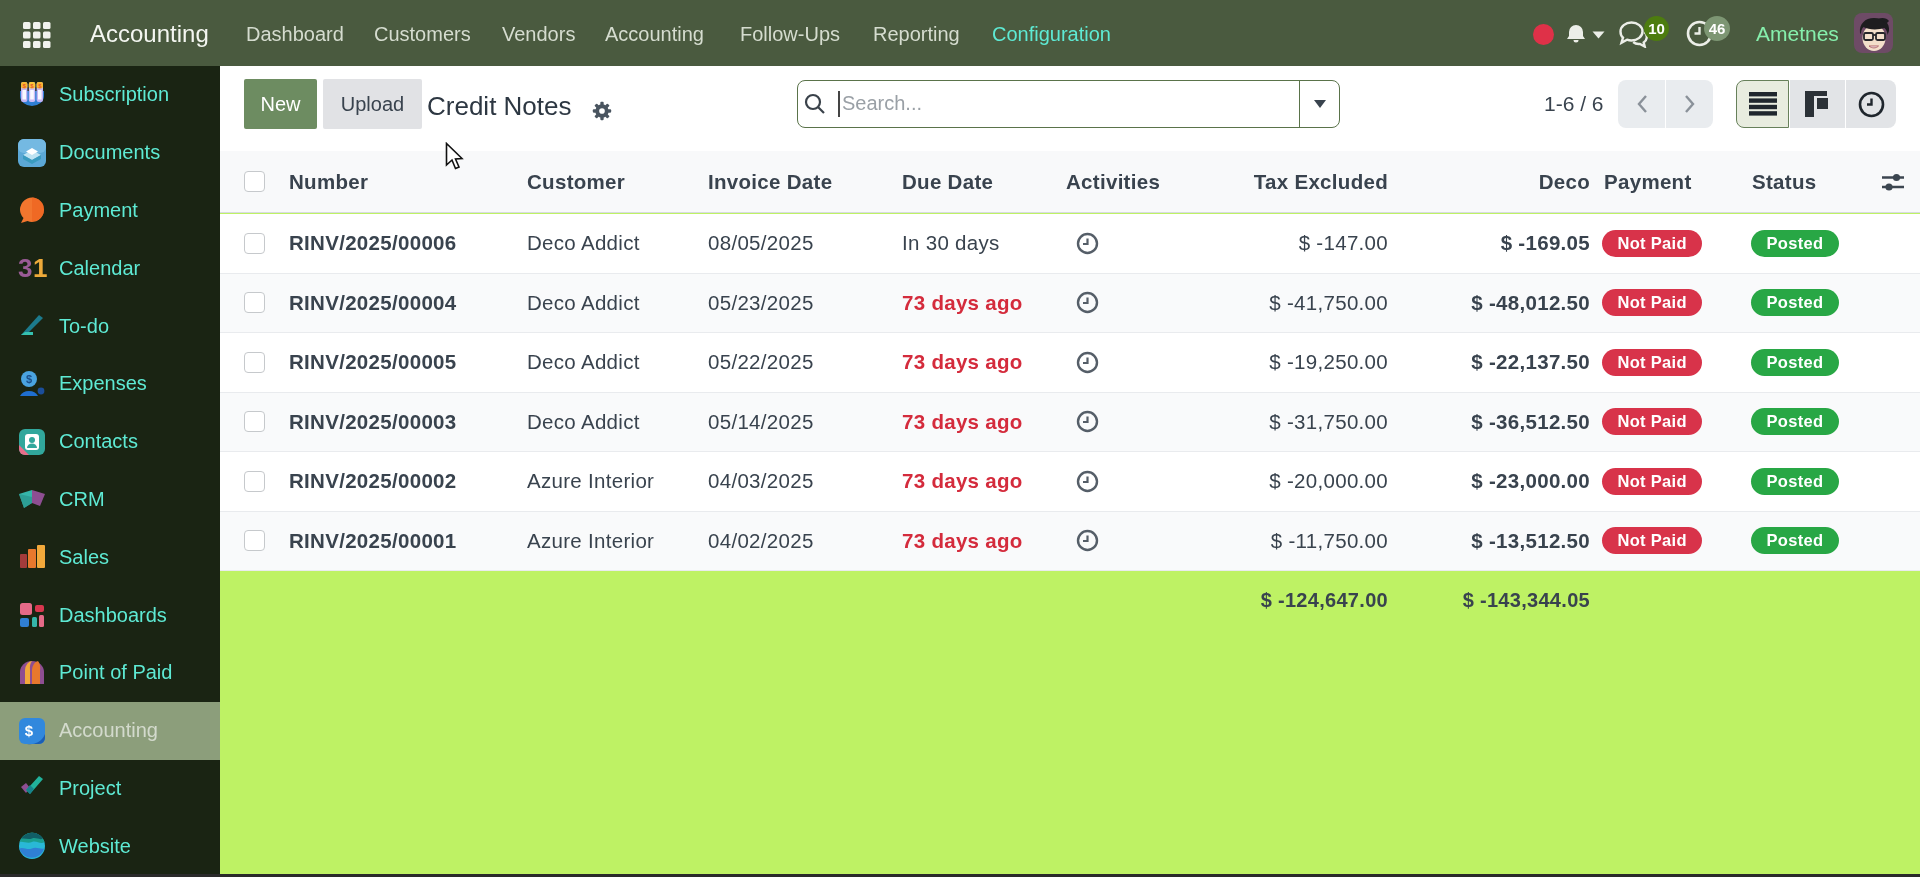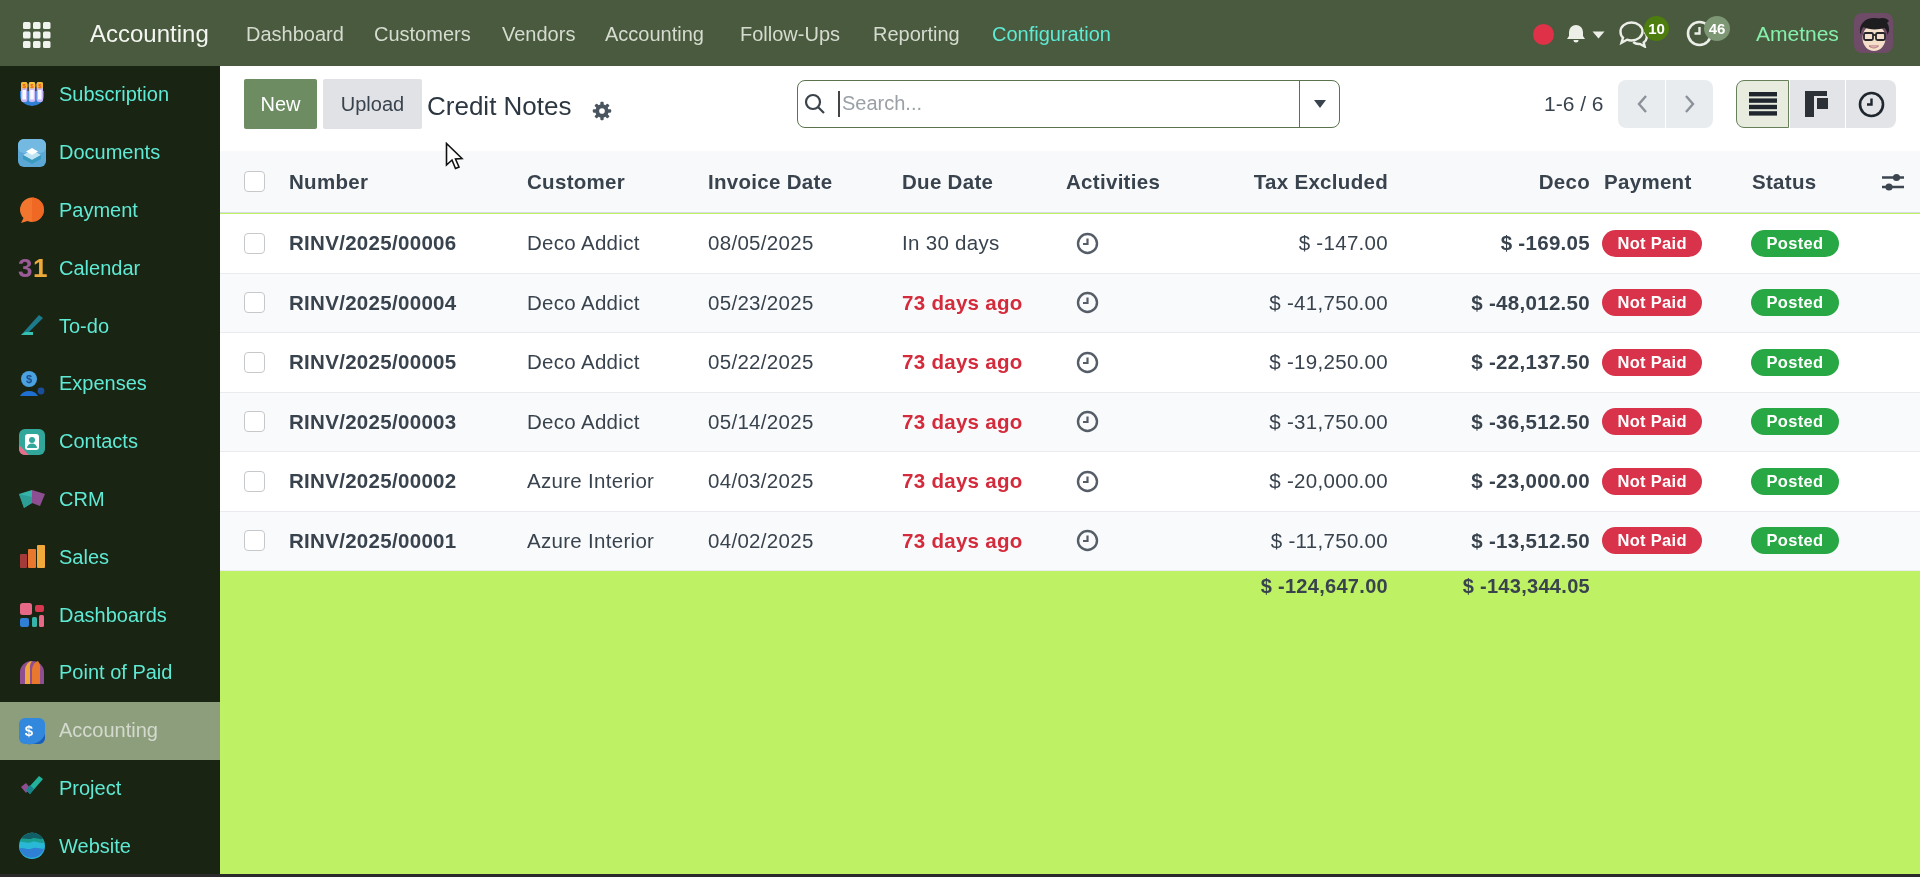--- a/index.html
+++ b/index.html
@@ -25,21 +25,21 @@
 .c8{width:149px;flex:none;display:flex;align-items:center}
 .c9{width:131px;flex:none;display:flex;align-items:center}
 .c10{width:42px;flex:none;display:flex;align-items:center}
 .cb{width:21px;height:21px;border:1px solid #c6c9cc;border-radius:4px;background:#fff;margin-left:24px}
 .pill{height:27px;border-radius:14px;color:#fff;font-size:16.5px;font-weight:bold;display:flex;align-items:center;padding:0 15.5px;margin-left:4px}
 .thead{position:absolute;left:0;top:85px;width:1700px;height:62px;background:#f8f9fa;border-bottom:1px solid #d8dbe0;font-weight:bold}
 .rows{position:absolute;left:0;top:148px;width:1700px}
 .row{height:59.5px;background:#fff;border-bottom:1px solid #e9ebee}
 .row.alt{background:#f9fafb}
 .rnum{font-weight:bold}
-.tfoot{position:absolute;left:0;top:492px;width:1370px;height:56px;font-weight:bold;font-size:20px}
+.tfoot{position:absolute;left:0;top:506px;width:1370px;height:56px;font-weight:bold;font-size:20px}
 </style></head><body>
 
 <div class="topbar">
 <svg class="abs" style="left:23px;top:22px" width="28" height="26" viewBox="0 0 28 26">
       <rect x="0" y="0.0" width="7.5" height="7" rx="1.5" fill="#f1f3ee"></rect>
       <rect x="10" y="0.0" width="7.5" height="7" rx="1.5" fill="#f1f3ee"></rect>
       <rect x="20" y="0.0" width="7.5" height="7" rx="1.5" fill="#f1f3ee"></rect>
       <rect x="0" y="9.5" width="7.5" height="7" rx="1.5" fill="#f1f3ee"></rect>
       <rect x="10" y="9.5" width="7.5" height="7" rx="1.5" fill="#f1f3ee"></rect>
       <rect x="20" y="9.5" width="7.5" height="7" rx="1.5" fill="#f1f3ee"></rect>

